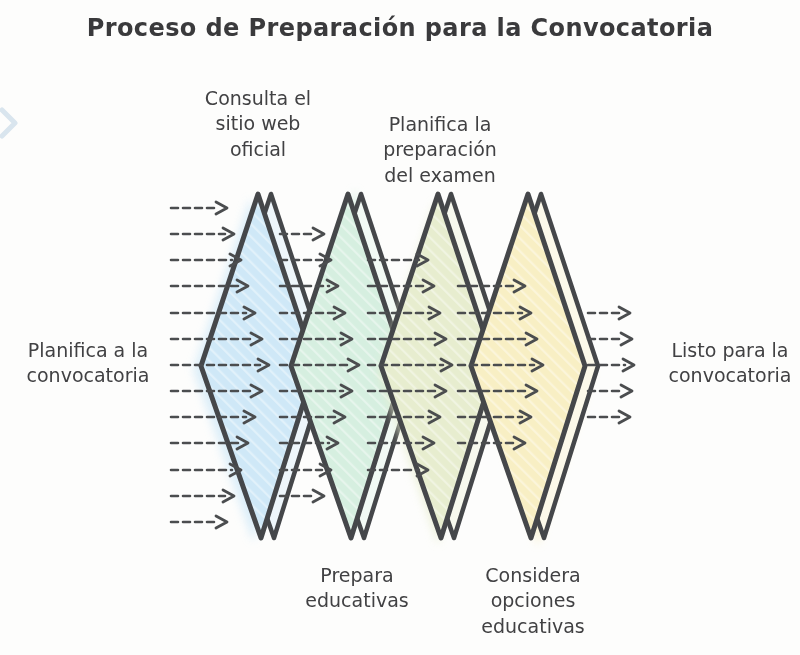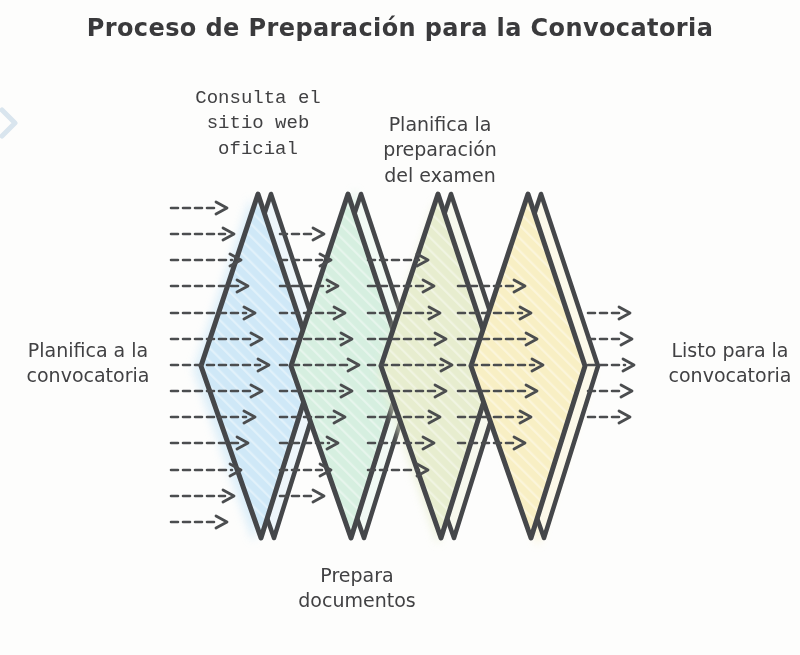--- a/index.html
+++ b/index.html
@@ -9,21 +9,21 @@
   }
   #diagram-svg{position:absolute;left:0;top:0;}
   .title{
     position:absolute;left:0;top:14px;width:800px;text-align:center;
     font-size:24px;font-weight:700;letter-spacing:.4px;color:#3a3a3c;
   }
   .lbl{
     position:absolute;text-align:center;white-space:pre-line;
     font-size:19px;line-height:1.34;color:#414143;
   }
-  .lbl-stage0{left:148px;top:86px;width:220px;font-family:Liberation Mono, monospace;}
+  .lbl-stage0{left:148px;top:86px;width:220px;}
   .lbl-stage2{left:330px;top:86px;width:220px;margin-top:26px;}
   .lbl-stage1{left:247px;top:563px;width:220px;}
   .lbl-stage3{left:423px;top:563px;width:220px;}
   .lbl-input{left:3px;top:338px;width:170px;}
   .lbl-output{left:645px;top:338px;width:170px;}
 </style>
 </head>
 <body>
 
 <div id="canvas">
@@ -261,22 +261,25 @@
         </g>
       </g>
     </svg>
 
   <div class="title">Proceso de Preparación para la Convocatoria</div>
 
   <div class="lbl lbl-stage0">Consulta el
 sitio web
 oficial</div>
   <div class="lbl lbl-stage1">Prepara
-documentos</div>
+educativas</div>
   <div class="lbl lbl-stage2">Planifica la
 preparación
 del examen</div>
+  <div class="lbl lbl-stage3">Considera
+opciones
+educativas</div>
 
   <div class="lbl lbl-input">Planifica a la
 convocatoria</div>
   <div class="lbl lbl-output">Listo para la
 convocatoria</div>
 </div>
 
 </body></html>

